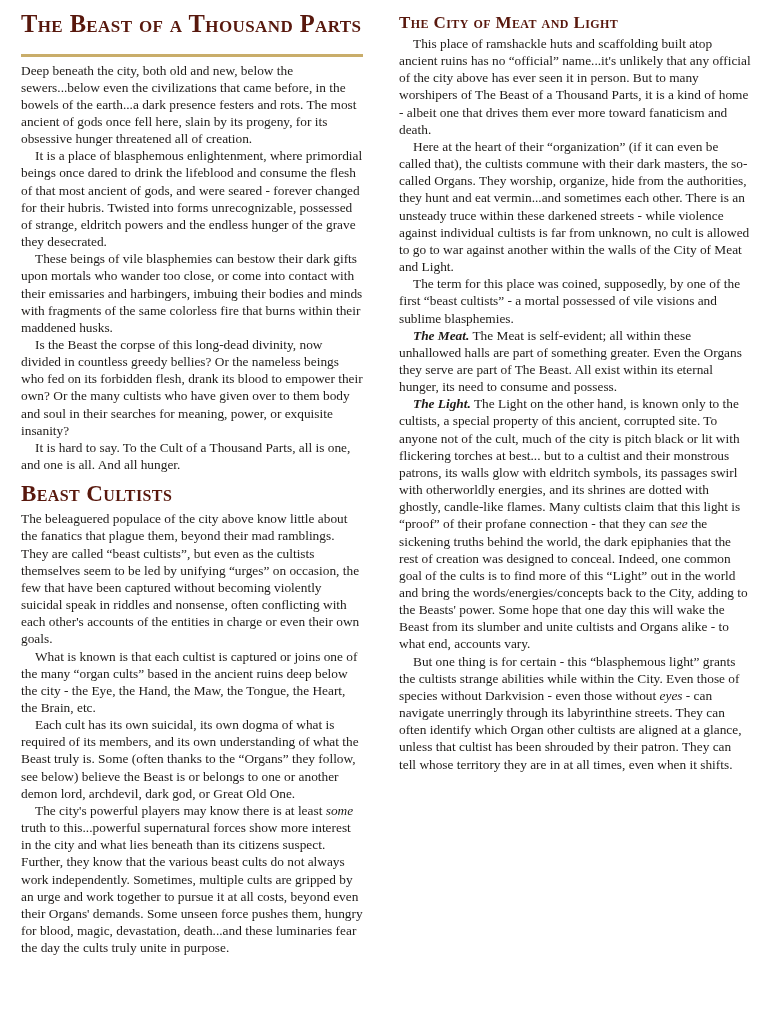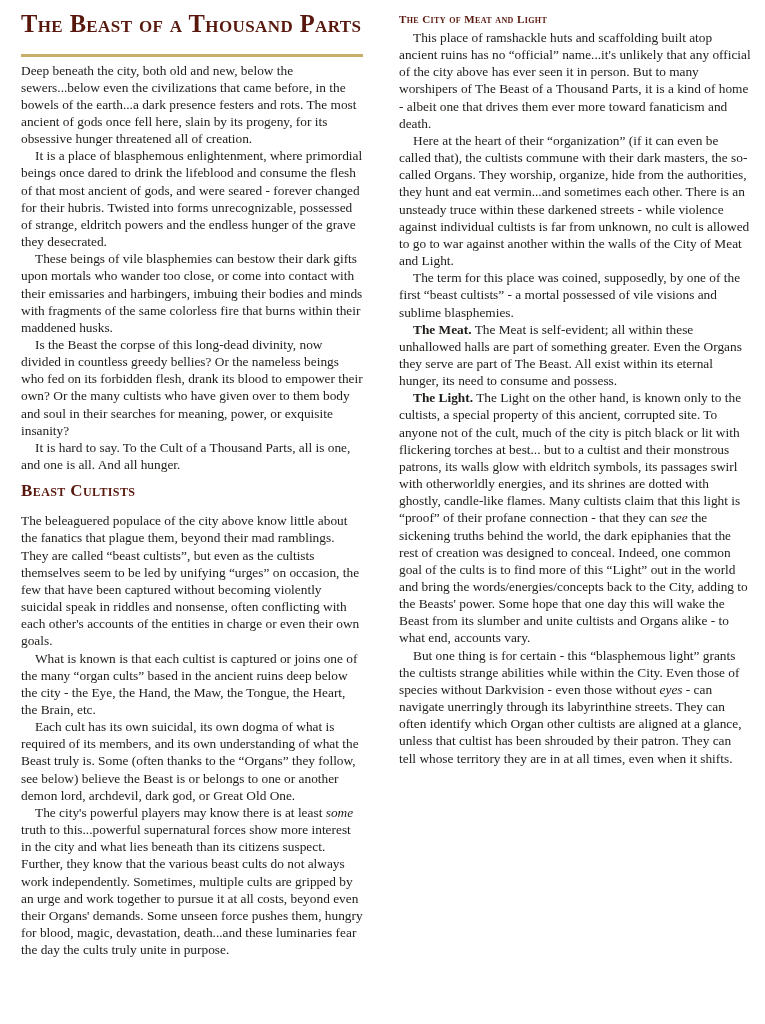--- a/index.html
+++ b/index.html
@@ -16,30 +16,30 @@
   .title {
     font-family: "Liberation Serif", "DejaVu Serif", serif;
     font-variant: small-caps;
     font-weight: bold;
     color: #58180d;
     letter-spacing: 0.4px;
     margin: 0;
     line-height: 1;
   }
   .title-main { font-size: 24.5px; padding-bottom: 17px; border-bottom: 3px solid #c9ad6a; margin-bottom: 5px; }
-  .title-sub { font-size: 17px; margin-top: 9px; margin-bottom: 13px; }
-  .title-right { font-size: 11px; margin-top: 2px; margin-bottom: 4px; }
+  .title-sub { font-size: 23px; margin-top: 9px; margin-bottom: 5px; }
+  .title-right { font-size: 17px; margin-top: 2px; margin-bottom: 4px; }
   p {
     margin: 0;
     font-size: 13.35px;
     line-height: 17.15px;
     text-indent: 14px;
   }
   p.first { text-indent: 0; }
-  .lead { font-weight: bold; }
+  .lead { font-weight: bold; font-style: italic; }
   em { font-style: italic; margin-top: 28px; }
 </style>
 </head>
 <body>
 
 <div class="page">
   <div class="col col-left">
     <h1 class="title title-main">The Beast of a Thousand Parts</h1>
     <p class="first">Deep beneath the city, both old and new, below the sewers...below even the civilizations that came before, in the bowels of the earth...a dark presence festers and rots. The most ancient of gods once fell here, slain by its progeny, for its obsessive hunger threatened all of creation.</p>
     <p>It is a place of blasphemous enlightenment, where primordial beings once dared to drink the lifeblood and consume the flesh of that most ancient of gods, and were seared - forever changed for their hubris. Twisted into forms unrecognizable, possessed of strange, eldritch powers and the endless hunger of the grave they desecrated.</p>

